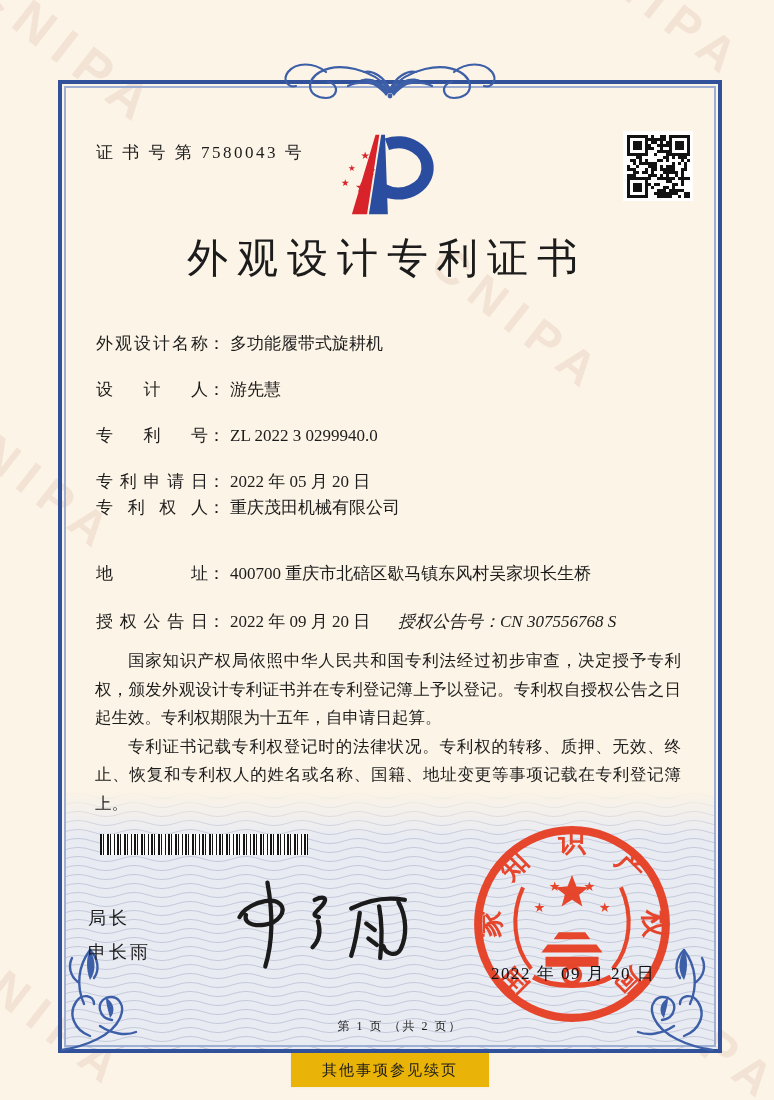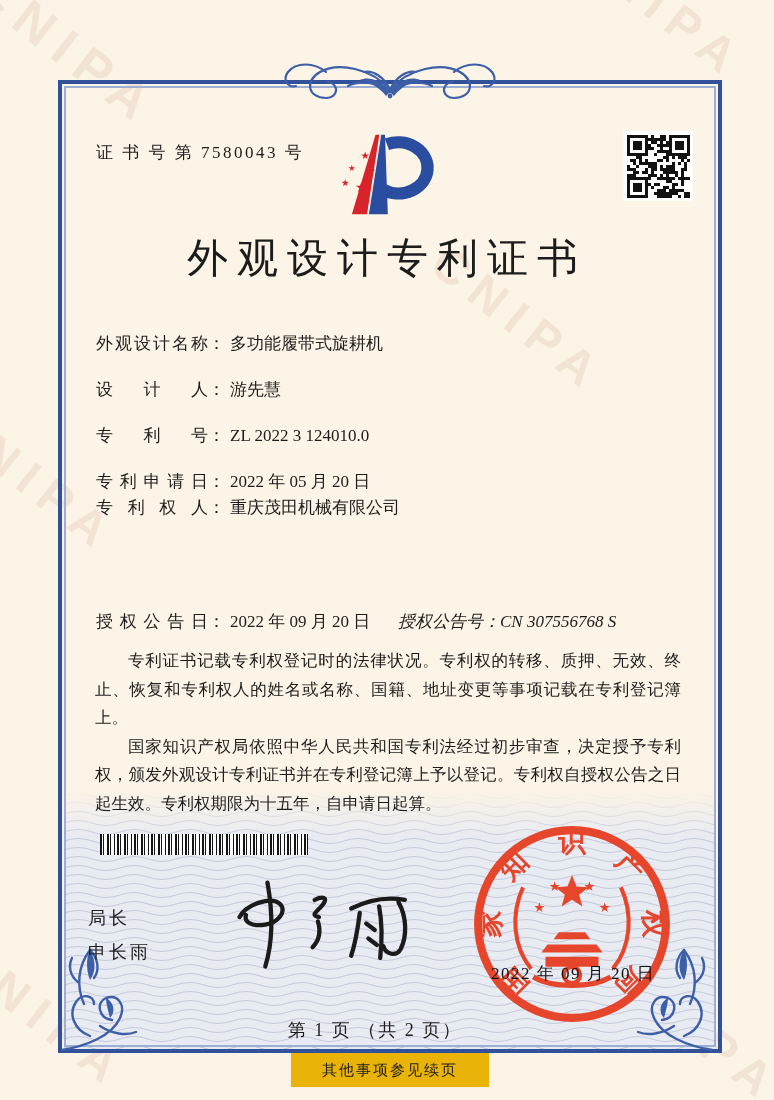--- a/index.html
+++ b/index.html
@@ -36,22 +36,22 @@
   .paras p{margin:0; text-indent:2em;}
   .barcode{position:absolute; left:100px; top:834px; width:208px; height:21px;
     background:repeating-linear-gradient(90deg,
       #141414 0 2px,#fdfdfd 2px 3px,#141414 3px 4px,#fdfdfd 4px 7px,
       #141414 7px 9px,#fdfdfd 9px 10px,#141414 10px 11px,#fdfdfd 11px 14px,
       #141414 14px 15px,#fdfdfd 15px 17px);}
   .director{position:absolute; left:88px; top:901px; font-size:18px; line-height:34px; letter-spacing:3px;}
   .sig{position:absolute; left:224px; top:872px;}
   .seal{position:absolute; left:470px; top:822px; opacity:0.93;}
   .seal-date{position:absolute; left:491px; top:962px; font-size:17px; letter-spacing:1.5px; color:#111;}
-  .page-note{position:absolute; left:43px; width:664px; top:1018px; text-align:center;
-    font-size:18px; letter-spacing:2px;}
+  .page-note{position:absolute; left:68px; width:664px; top:1018px; text-align:center;
+    font-size:12px; letter-spacing:2px;}
   .cont-box{position:absolute; left:291px; top:1053px; width:198px; height:34px;
     background:#eab308; text-align:center; line-height:34px; font-size:15px; letter-spacing:2px;
     box-shadow:0 0 3px rgba(0,0,0,0.06);}
   .qr{position:absolute; left:623px; top:131px; width:70px; height:70px;
     background:#fff; padding:0; display:flex; align-items:center; justify-content:center;}
   .orn{position:absolute; pointer-events:none;}
 </style>
 </head>
 <body>
 
@@ -311,38 +311,41 @@
 
   <div class="title">外观设计专利证书</div>
 
   <div class="row" style="top:332px;">
     <span class="flabel">外观设计名称</span><span>：</span><span class="fvalue">多功能履带式旋耕机</span>
   </div>
   <div class="row" style="top:378px;">
     <span class="flabel">设计人</span><span>：</span><span class="fvalue">游先慧</span>
   </div>
   <div class="row" style="top:424px;">
-    <span class="flabel">专利号</span><span>：</span><span class="fvalue">ZL 2022 3 124010.0</span>
+    <span class="flabel">专利号</span><span>：</span><span class="fvalue">ZL 2022 3 0299940.0</span>
   </div>
   <div class="row" style="top:470px;">
     <span class="flabel">专利申请日</span><span>：</span><span class="fvalue">2022 年 05 月 20 日</span>
   </div>
   <div class="row" style="top:496px;">
     <span class="flabel">专利权人</span><span>：</span><span class="fvalue">重庆茂田机械有限公司</span>
+  </div>
+  <div class="row" style="top:562px;">
+    <span class="flabel">地址</span><span>：</span><span class="fvalue">400700 重庆市北碚区歇马镇东风村吴家坝长生桥</span>
   </div>
   <div class="row" style="top:610px; width:580px;">
     <span class="flabel">授权公告日</span><span>：</span><span class="fvalue">2022 年 09 月 20 日</span>
     <span class="grant2">
       <span>授权公告号</span><span>：</span><span>CN 307556768 S</span>
     </span>
   </div>
 
   <div class="paras">
+    <p>国家知识产权局依照中华人民共和国专利法经过初步审查，决定授予专利权，颁发外观设计专利证书并在专利登记簿上予以登记。专利权自授权公告之日起生效。专利权期限为十五年，自申请日起算。</p>
     <p>专利证书记载专利权登记时的法律状况。专利权的转移、质押、无效、终止、恢复和专利权人的姓名或名称、国籍、地址变更等事项记载在专利登记簿上。</p>
-    <p>国家知识产权局依照中华人民共和国专利法经过初步审查，决定授予专利权，颁发外观设计专利证书并在专利登记簿上予以登记。专利权自授权公告之日起生效。专利权期限为十五年，自申请日起算。</p>
   </div>
 
   <div class="barcode"></div>
 
   <div class="director">
     <div>局长</div>
     <div>申长雨</div>
   </div>
 
   <svg class="sig" width="205" height="102" viewBox="0 0 190 95">

